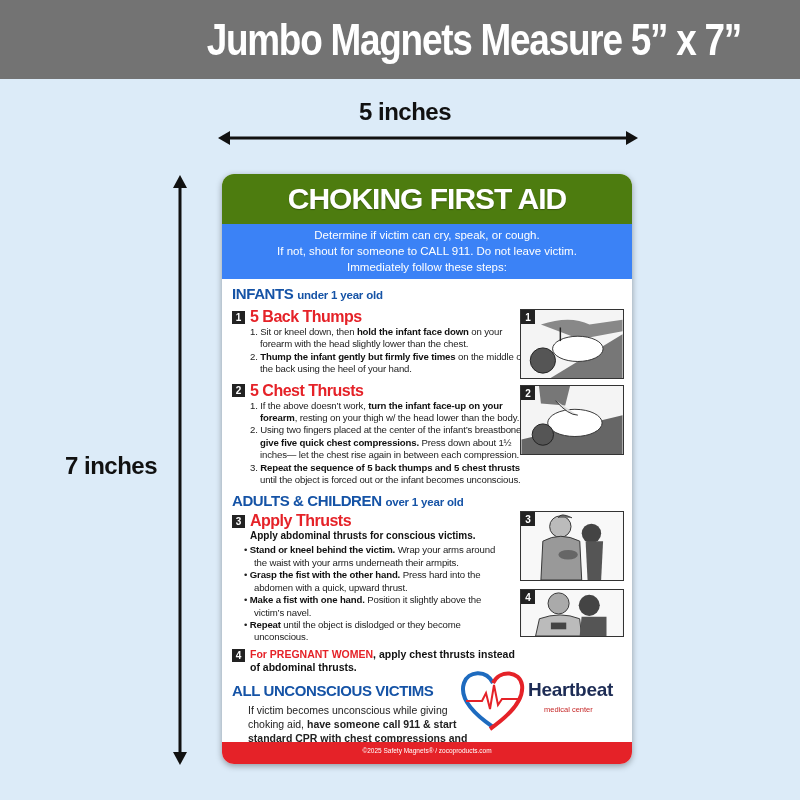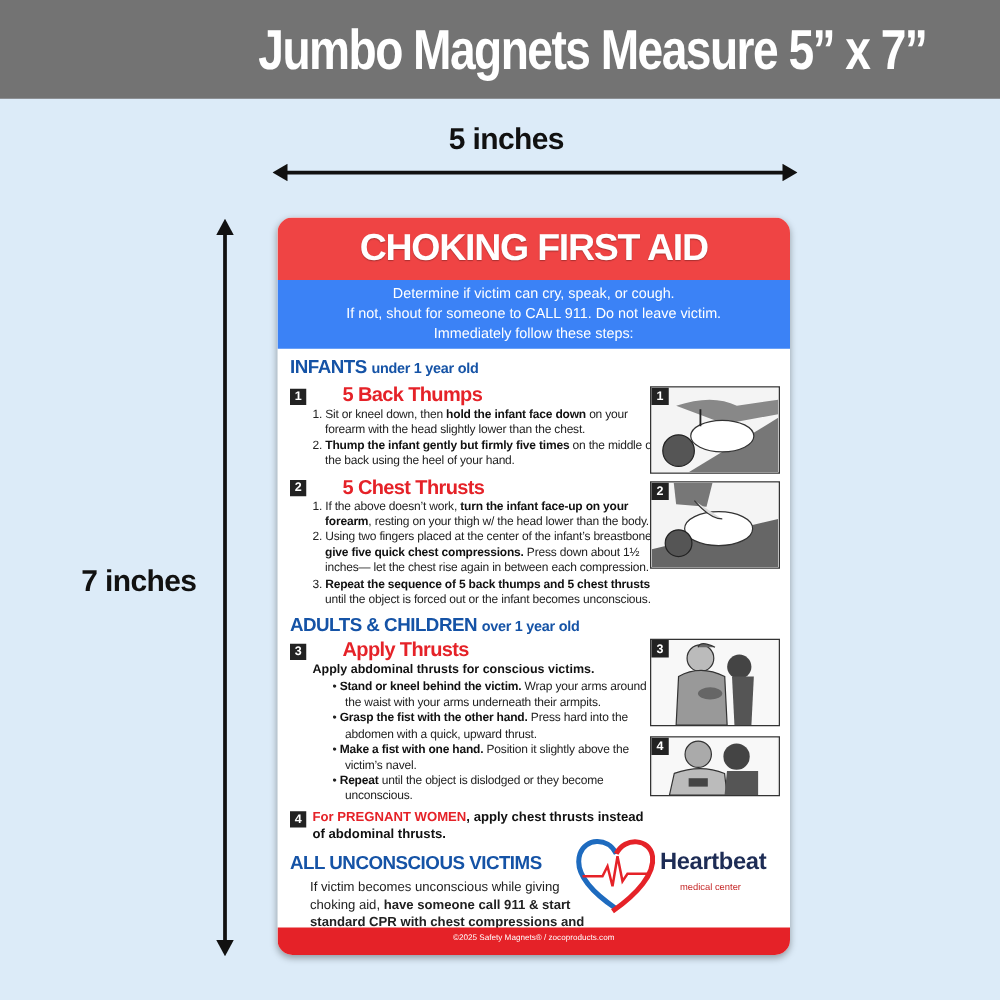--- a/index.html
+++ b/index.html
@@ -35,21 +35,21 @@
     position: absolute; left: 65px; top: 452px; width: 110px;
     font-size: 24px; font-weight: bold; color: #111; letter-spacing: -0.5px;
   }
 
   .card {
     position: absolute; left: 222px; top: 174px; width: 410px; height: 590px;
     background: #ffffff; border-radius: 12px; overflow: hidden;
     box-shadow: 0 2px 6px rgba(0,0,0,0.35);
   }
   .card-header {
-    height: 50px; background: #ef4444;
+    height: 50px; background: #4d7c0f;
     display: flex; align-items: center; justify-content: center;
   }
   .card-header .card-title {
     color: #fff; font-size: 30px; font-weight: bold; letter-spacing: -1px;
     text-shadow: 0 1px 1px rgba(0,0,0,0.3);
   }
   .alert-band {
     background: #3b82f6; color: #fff; text-align: center;
     font-size: 11.5px; line-height: 16px; padding: 3px 18px 4px;
   }
@@ -58,21 +58,21 @@
     color: #1553a6; font-weight: bold; font-size: 15px; letter-spacing: -0.4px;
     margin-top: 2px;
   }
   .section-title .sub { font-size: 11.5px; letter-spacing: -0.2px; }
   .step-head { display: flex; align-items: center; margin-top: 6px; }
   .step-num {
     width: 13px; height: 13px; background: #222; color: #fff;
     font-size: 10px; font-weight: bold; display: flex; align-items: center; justify-content: center;
     margin-right: 5px;
   }
-  .step-title { color: #e52228; font-weight: bold; font-size: 16px; letter-spacing: -0.5px; margin-left: 24px; }
+  .step-title { color: #e52228; font-weight: bold; font-size: 16px; letter-spacing: -0.5px; }
   .list { margin-left: 18px; width: 275px; font-size: 9.6px; line-height: 12.4px; color: #222; letter-spacing: -0.15px; }
   .list .item { padding-left: 10px; text-indent: -10px; }
   .list b { color: #111; }
   .lead { margin-left: 18px; font-size: 10px; font-weight: bold; color: #111; margin-bottom: 3px; }
   .pregnant { display: flex; align-items: flex-start; margin-top: 4px; }
   .pregnant .txt { font-size: 10.5px; line-height: 13px; font-weight: bold; color: #111; width: 270px; }
   .pregnant .red { color: #e52228; }
   .unconscious-text { margin-left: 16px; width: 220px; font-size: 10.5px; line-height: 14px; color: #222; margin-top: 4px; }
 
   .illus {
@@ -151,21 +151,21 @@
 
     <div class="section-title" style="margin-top:6px">
       <span>ADULTS &amp; CHILDREN</span>
       <span class="sub">over 1 year old</span>
     </div>
     <div class="step-head" style="margin-top:3px">
       <span class="step-num">3</span>
       <span class="step-title">Apply Thrusts</span>
     </div>
     <div class="lead">Apply abdominal thrusts for conscious victims.</div>
-    <div class="list" style="margin-left:34px;width:265px">
+    <div class="list" style="margin-left:12px;width:265px">
       <div class="item"><span>• </span><b>Stand or kneel behind the victim.</b><span> Wrap your arms around the waist with your arms underneath their armpits.</span></div>
       <div class="item"><span>• </span><b>Grasp the fist with the other hand.</b><span> Press hard into the abdomen with a quick, upward thrust.</span></div>
       <div class="item"><span>• </span><b>Make a fist with one hand.</b><span> Position it slightly above the victim’s navel.</span></div>
       <div class="item"><span>• </span><b>Repeat</b><span> until the object is dislodged or they become unconscious.</span></div>
     </div>
 
     <div class="pregnant">
       <span class="step-num" style="margin-top:1px">4</span>
       <div class="txt"><span class="red">For PREGNANT WOMEN</span><span>, apply chest thrusts instead of abdominal thrusts.</span></div>
     </div>

